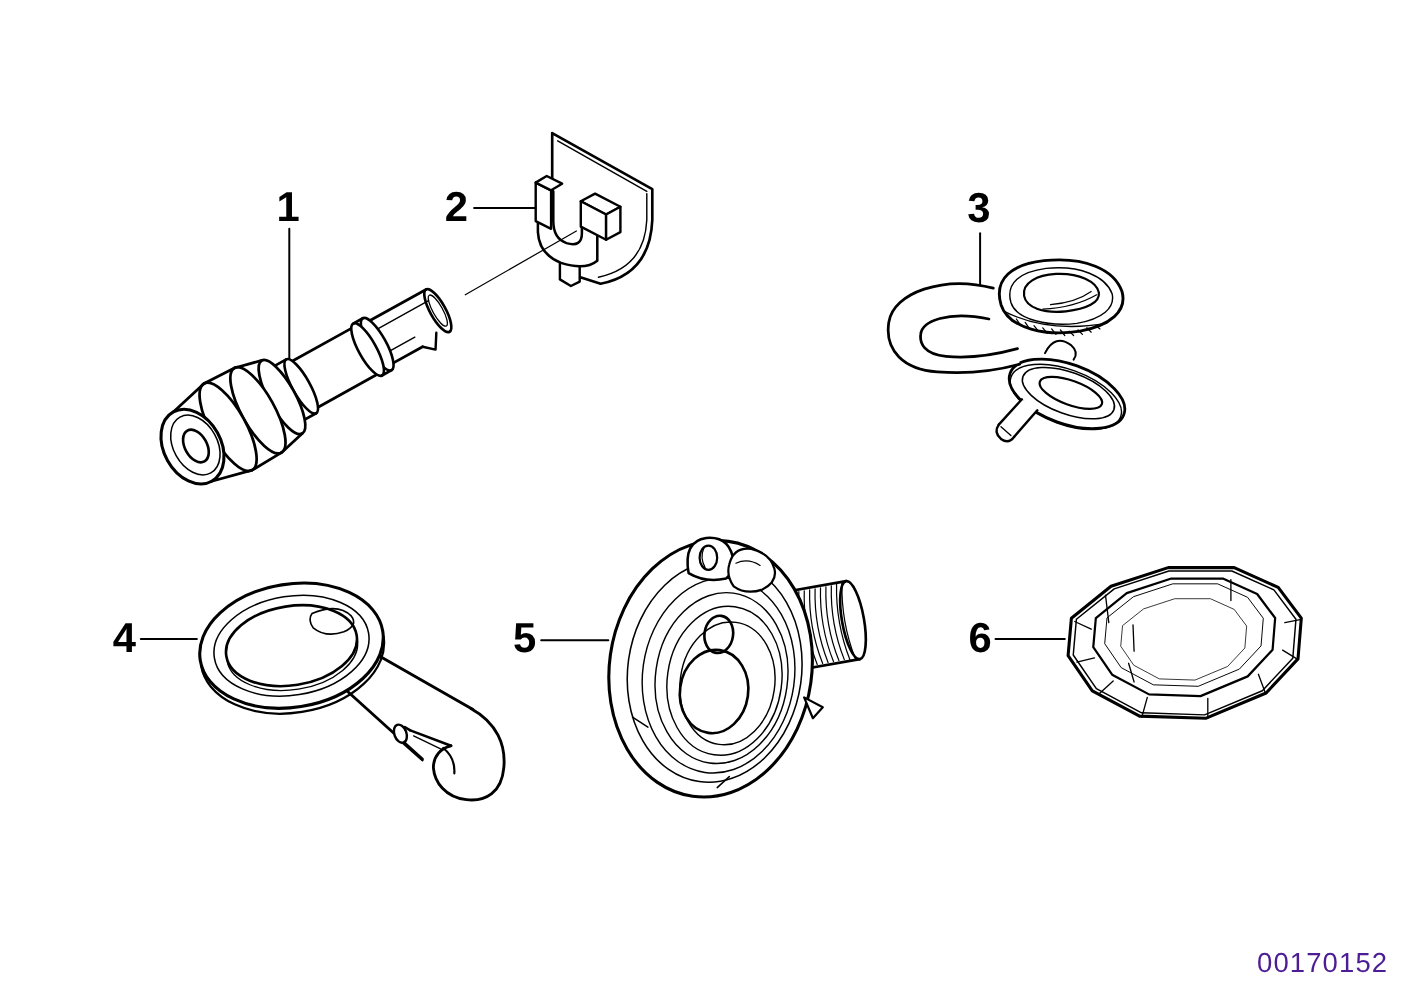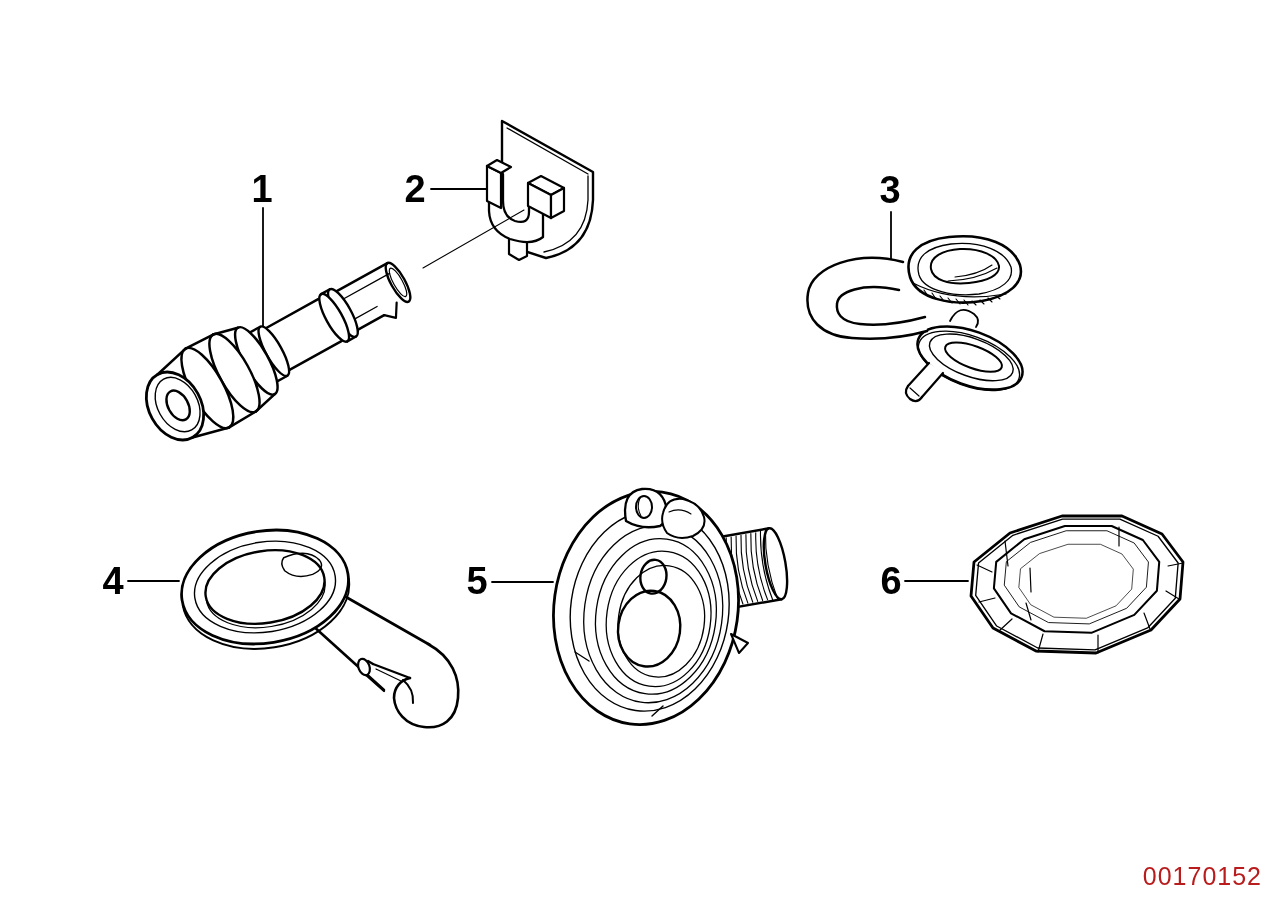--- a/index.html
+++ b/index.html
@@ -29,21 +29,21 @@
     white-space: nowrap;
   }
   .doc-number {
     position: absolute;
     right: 26px;
     top: 864px;
     font-family: "Liberation Sans", sans-serif;
     font-weight: 400;
     font-size: 25px;
     line-height: 1;
-    color: #b91c1c;
+    color: #4c1d95;
     letter-spacing: 1px;
     white-space: nowrap;
   }
 </style>
 </head>
 <body>
 
 <div class="stage">
 
   <svg class="art" viewBox="0 0 1288 910" xmlns="http://www.w3.org/2000/svg">

